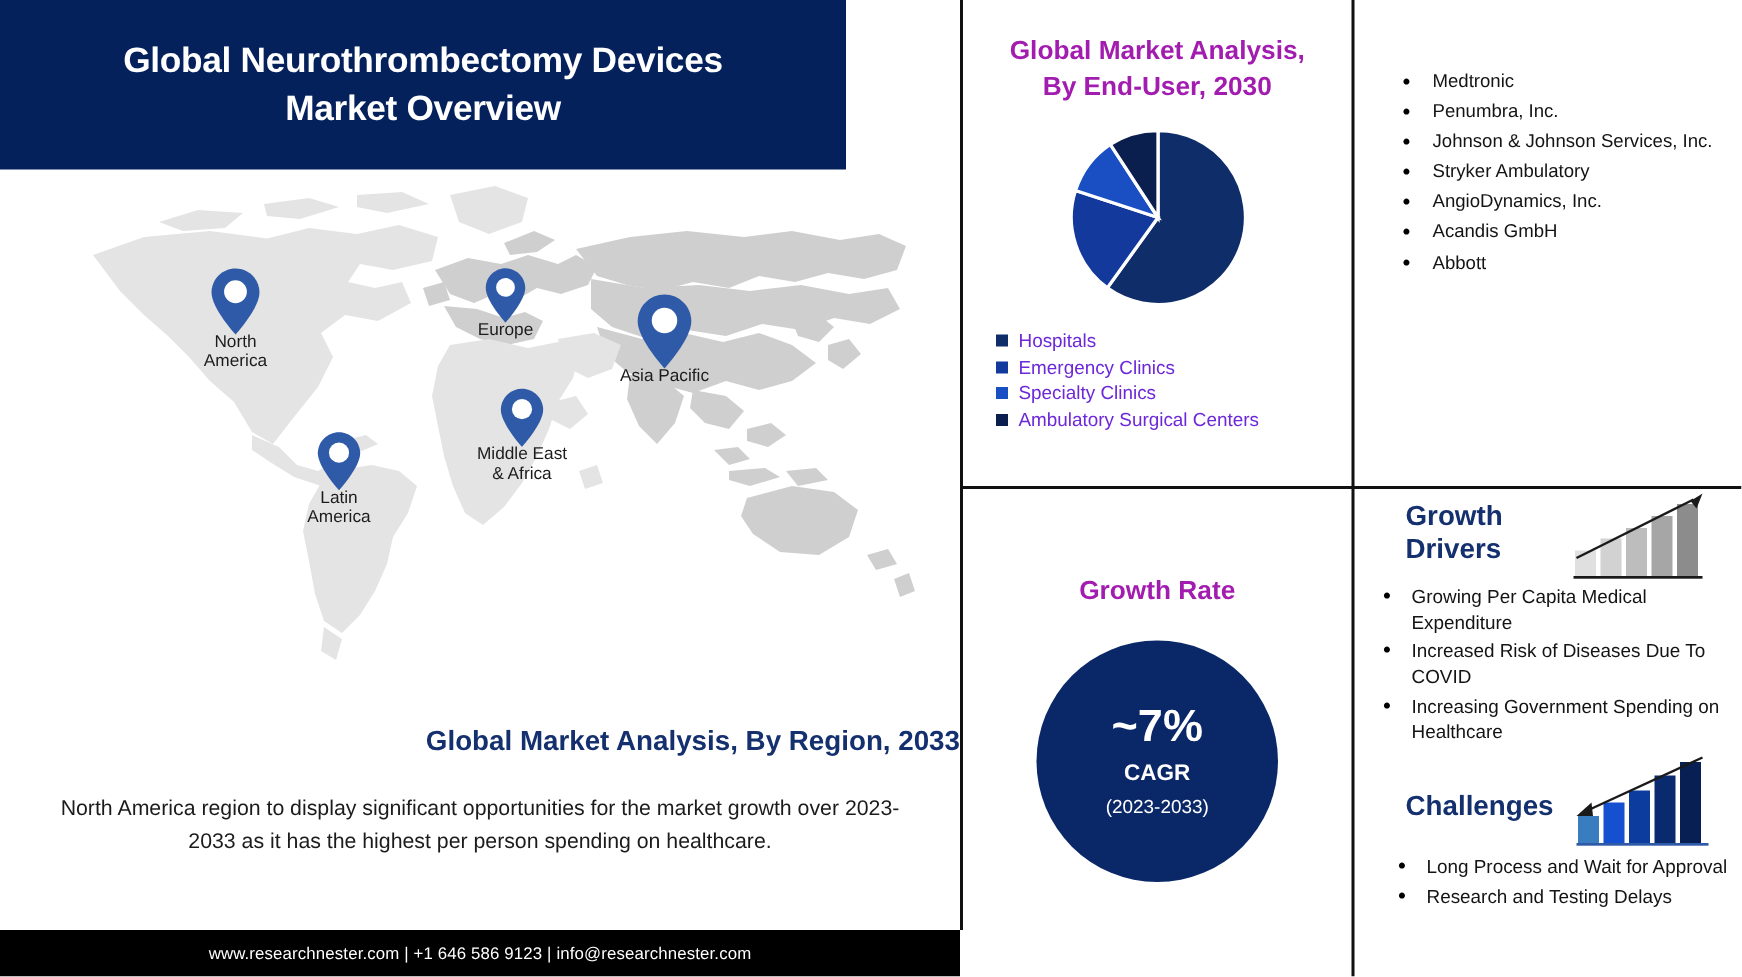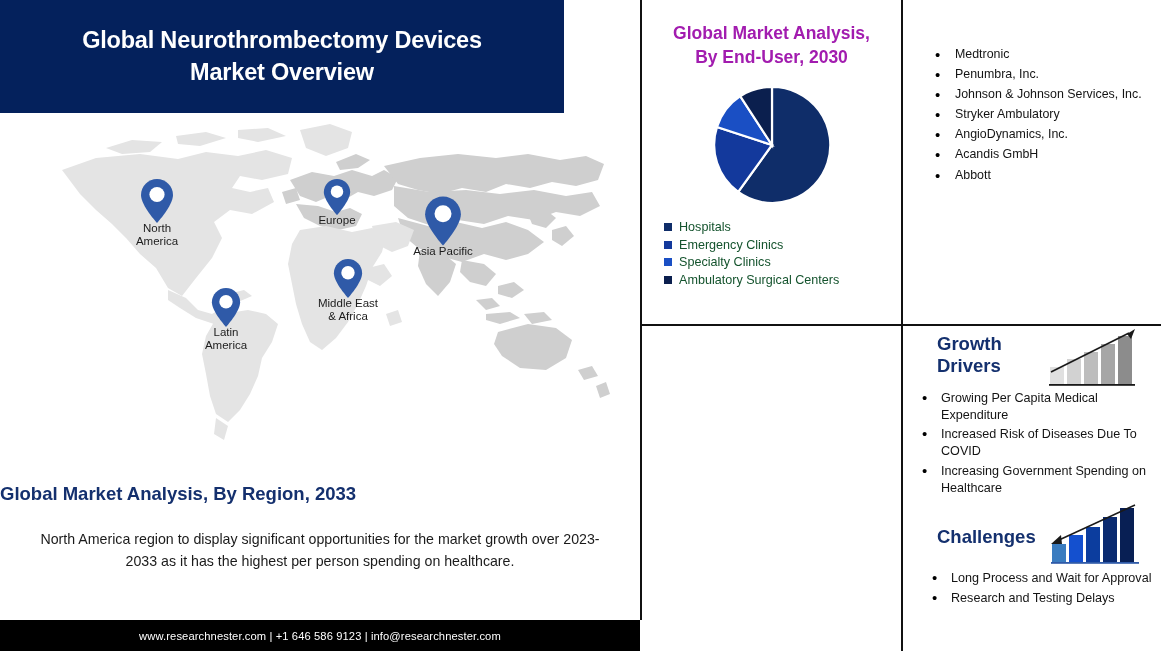--- a/index.html
+++ b/index.html
@@ -33,21 +33,21 @@
   .pin { position: absolute; width: 34px; height: 46px; }
   .pin svg { width: 100%; height: 100%; display: block; }
   .pin-label {
     position: absolute; left: 50%; transform: translateX(-50%);
     top: 44px; white-space: nowrap; text-align: center;
     font-size: 11.5px; color: #1c1c1c; line-height: 1.15;
   }
 
   .region-title {
     position: absolute; left: 0; top: 483px; width: 640px;
-    text-align: left; color: #14306e; font-weight: bold; font-size: 18.5px;
+    text-align: right; color: #14306e; font-weight: bold; font-size: 18.5px; padding-left: 7px;
   }
   .region-desc {
     position: absolute; left: 26px; top: 528px; width: 588px;
     text-align: center; color: #1b1b1b; font-size: 14.2px; line-height: 1.55;
   }
 
   .footer-bar {
     position: absolute; left: 0; top: 620px; width: 640px; height: 31px;
     background: #000000; display: flex; align-items: center; justify-content: center;
   }
@@ -67,21 +67,21 @@
 
   
   .pie-quad { left: 642px; top: 0; width: 259px; height: 324px; }
   .pie-quad .quad-title { margin-top: 22px; }
   .pie-holder { position: relative; width: 124px; height: 124px; margin: 14px auto 0; }
   .pie-holder svg { width: 124px; height: 124px; display: block; }
 
   .pie-legend { margin: 13px 0 0 22px; }
   .legend-row { display: flex; align-items: center; margin-bottom: 3.5px; }
   .legend-swatch { width: 8px; height: 8px; margin-right: 7px; flex: 0 0 auto; }
-  .legend-label { font-size: 12.6px; color: #14532d; white-space: nowrap; }
+  .legend-label { font-size: 12.6px; color: #6d28d9; white-space: nowrap; }
 
   
   .players-quad { left: 903px; top: 0; width: 258px; height: 324px; }
   .players-quad .quad-title { margin-top: 26px; }
   .players-list { margin: 44px 0 0 30px; }
   .players-list li {
     list-style: none; position: relative; padding-left: 22px;
     font-size: 12.4px; color: #141414; line-height: 1.62;
   }
   .players-list li::before {
@@ -301,20 +301,28 @@
       <li>Medtronic</li>
       <li>Penumbra, Inc.</li>
       <li>Johnson &amp; Johnson Services, Inc.</li>
       <li>Stryker Ambulatory</li>
       <li>AngioDynamics, Inc.</li>
       <li>Acandis GmbH</li>
       <li>Abbott</li>
     </ul>
   </div>
 
+  <div class="quad growth-quad">
+    <div class="quad-title">Growth Rate</div>
+    <div class="cagr-circle">
+      <div class="cagr-value">~7%</div>
+      <div class="cagr-label">CAGR</div>
+      <div class="cagr-period">(2023-2033)</div>
+    </div>
+  </div>
 
   <div class="quad drivers-quad">
 
     <div class="section-head">
       <div class="sec-title">
         <div>Growth</div>
         <div>Drivers</div>
       </div>
       <div class="chartlet">
         <svg viewBox="0 0 96 62">

